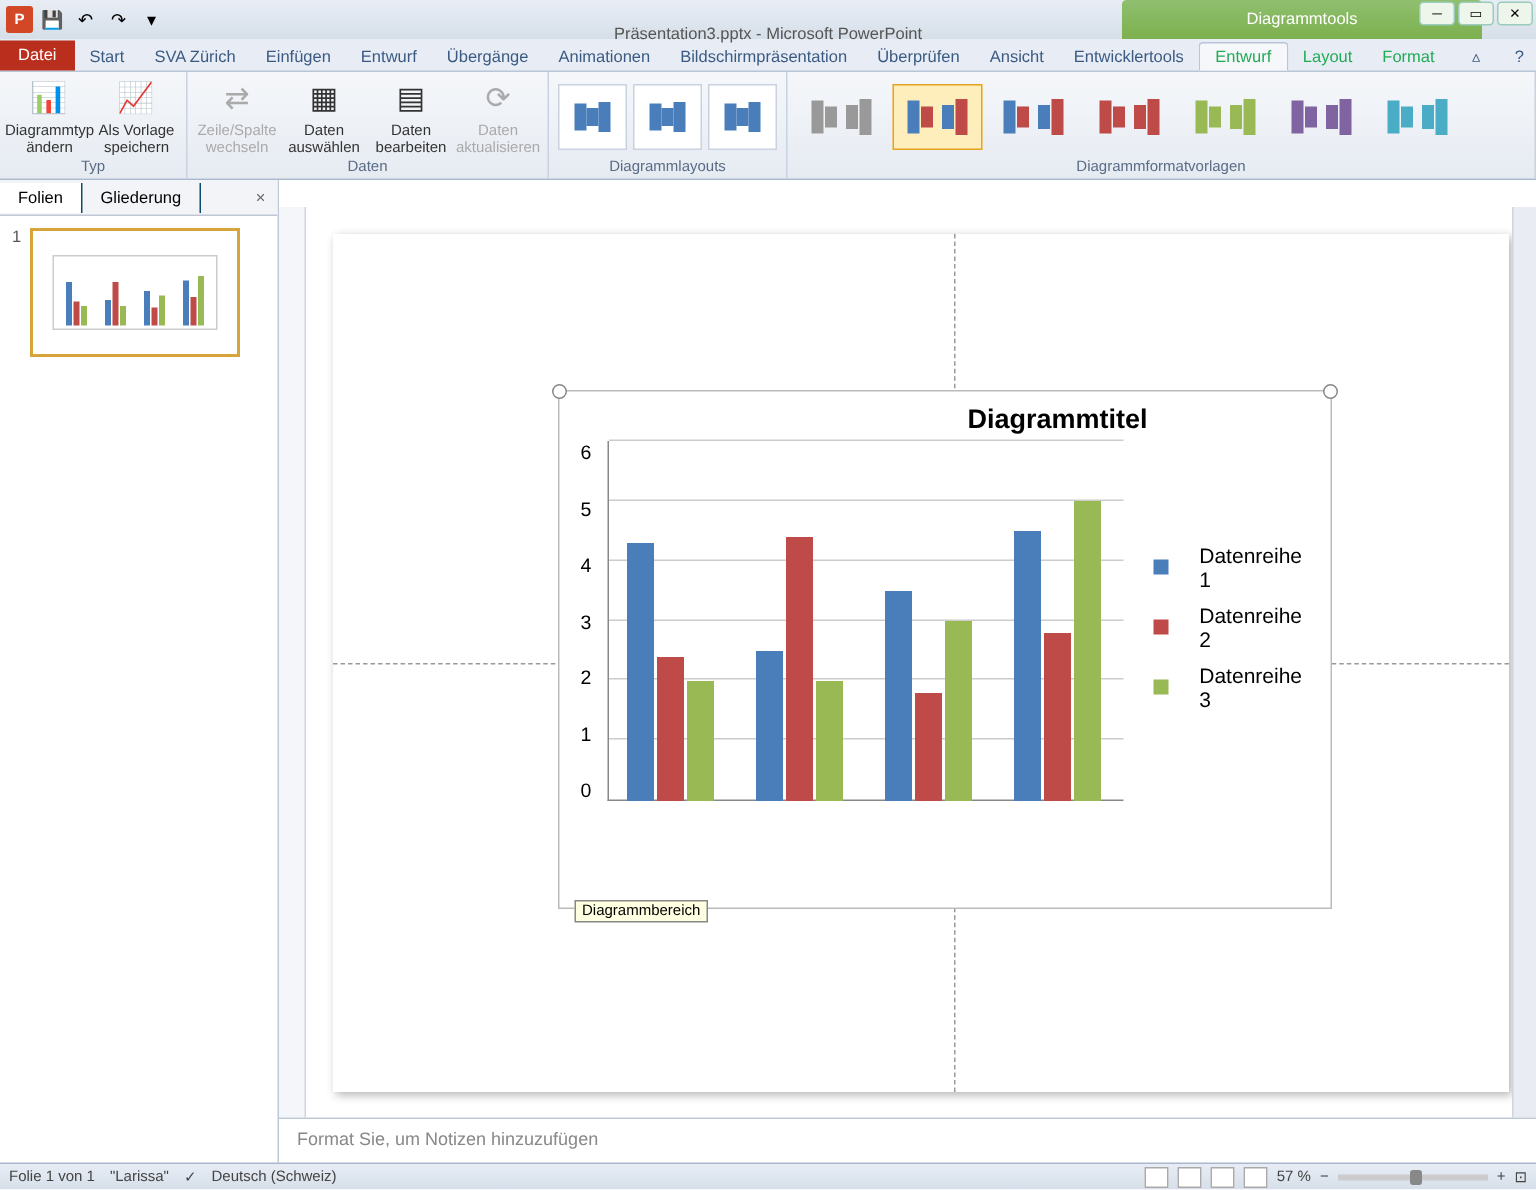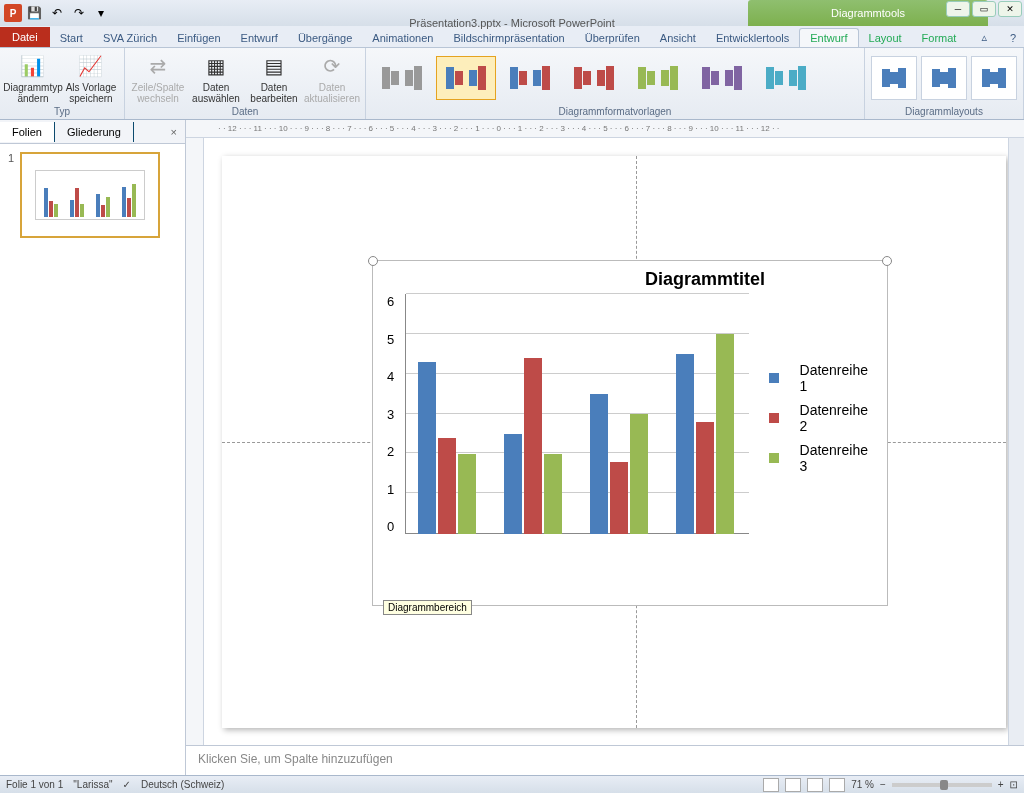--- a/index.html
+++ b/index.html
@@ -167,93 +167,93 @@
 bearbeiten</span>
         </div>
       <div class="bigbtn disabled">
           <div class="ico">⟳</div>
           <span style="white-space:pre-line">Daten
 aktualisieren</span>
         </div>
     </div>
     <div class="rgroup-label">Daten</div>
   </div>
-  <div class="rgroup" style="flex:1">
-    <div class="rgroup-body" id="style-gallery">
-        <div class="style-opt">
-          <span class="sbar c-gray" style="height:22px"></span>
-          <span class="sbar c-gray" style="height:14px"></span>
-          <span style="width:4px"></span>
-          <span class="sbar c-gray" style="height:16px"></span>
-          <span class="sbar c-gray" style="height:24px"></span>
-        </div>
-        <div class="style-opt sel">
-          <span class="sbar c-blue" style="height:22px"></span>
-          <span class="sbar c-red" style="height:14px"></span>
-          <span style="width:4px"></span>
-          <span class="sbar c-blue" style="height:16px"></span>
-          <span class="sbar c-red" style="height:24px"></span>
-        </div>
-        <div class="style-opt">
-          <span class="sbar c-blue" style="height:22px"></span>
-          <span class="sbar c-red" style="height:14px"></span>
-          <span style="width:4px"></span>
-          <span class="sbar c-blue" style="height:16px"></span>
-          <span class="sbar c-red" style="height:24px"></span>
-        </div>
-        <div class="style-opt">
-          <span class="sbar c-red" style="height:22px"></span>
-          <span class="sbar c-red" style="height:14px"></span>
-          <span style="width:4px"></span>
-          <span class="sbar c-red" style="height:16px"></span>
-          <span class="sbar c-red" style="height:24px"></span>
-        </div>
-        <div class="style-opt">
-          <span class="sbar c-green" style="height:22px"></span>
-          <span class="sbar c-green" style="height:14px"></span>
-          <span style="width:4px"></span>
-          <span class="sbar c-green" style="height:16px"></span>
-          <span class="sbar c-green" style="height:24px"></span>
-        </div>
-        <div class="style-opt">
-          <span class="sbar c-purple" style="height:22px"></span>
-          <span class="sbar c-purple" style="height:14px"></span>
-          <span style="width:4px"></span>
-          <span class="sbar c-purple" style="height:16px"></span>
-          <span class="sbar c-purple" style="height:24px"></span>
-        </div>
-        <div class="style-opt">
-          <span class="sbar c-cyan" style="height:22px"></span>
-          <span class="sbar c-cyan" style="height:14px"></span>
-          <span style="width:4px"></span>
-          <span class="sbar c-cyan" style="height:16px"></span>
-          <span class="sbar c-cyan" style="height:24px"></span>
-        </div>
-      </div>
-    <div class="rgroup-label">Diagrammformatvorlagen</div>
-  </div>
   <div class="rgroup">
     <div class="rgroup-body" id="layout-gallery">
         <div class="layout-opt">
           <span class="sbar c-blue" style="height:18px"></span>
           <span class="sbar c-blue" style="height:12px"></span>
           <span class="sbar c-blue" style="height:20px"></span>
         </div>
         <div class="layout-opt">
           <span class="sbar c-blue" style="height:18px"></span>
           <span class="sbar c-blue" style="height:12px"></span>
           <span class="sbar c-blue" style="height:20px"></span>
         </div>
         <div class="layout-opt">
           <span class="sbar c-blue" style="height:18px"></span>
           <span class="sbar c-blue" style="height:12px"></span>
           <span class="sbar c-blue" style="height:20px"></span>
         </div>
       </div>
     <div class="rgroup-label">Diagrammlayouts</div>
+  </div>
+  <div class="rgroup" style="flex:1">
+    <div class="rgroup-body" id="style-gallery">
+        <div class="style-opt">
+          <span class="sbar c-gray" style="height:22px"></span>
+          <span class="sbar c-gray" style="height:14px"></span>
+          <span style="width:4px"></span>
+          <span class="sbar c-gray" style="height:16px"></span>
+          <span class="sbar c-gray" style="height:24px"></span>
+        </div>
+        <div class="style-opt sel">
+          <span class="sbar c-blue" style="height:22px"></span>
+          <span class="sbar c-red" style="height:14px"></span>
+          <span style="width:4px"></span>
+          <span class="sbar c-blue" style="height:16px"></span>
+          <span class="sbar c-red" style="height:24px"></span>
+        </div>
+        <div class="style-opt">
+          <span class="sbar c-blue" style="height:22px"></span>
+          <span class="sbar c-red" style="height:14px"></span>
+          <span style="width:4px"></span>
+          <span class="sbar c-blue" style="height:16px"></span>
+          <span class="sbar c-red" style="height:24px"></span>
+        </div>
+        <div class="style-opt">
+          <span class="sbar c-red" style="height:22px"></span>
+          <span class="sbar c-red" style="height:14px"></span>
+          <span style="width:4px"></span>
+          <span class="sbar c-red" style="height:16px"></span>
+          <span class="sbar c-red" style="height:24px"></span>
+        </div>
+        <div class="style-opt">
+          <span class="sbar c-green" style="height:22px"></span>
+          <span class="sbar c-green" style="height:14px"></span>
+          <span style="width:4px"></span>
+          <span class="sbar c-green" style="height:16px"></span>
+          <span class="sbar c-green" style="height:24px"></span>
+        </div>
+        <div class="style-opt">
+          <span class="sbar c-purple" style="height:22px"></span>
+          <span class="sbar c-purple" style="height:14px"></span>
+          <span style="width:4px"></span>
+          <span class="sbar c-purple" style="height:16px"></span>
+          <span class="sbar c-purple" style="height:24px"></span>
+        </div>
+        <div class="style-opt">
+          <span class="sbar c-cyan" style="height:22px"></span>
+          <span class="sbar c-cyan" style="height:14px"></span>
+          <span style="width:4px"></span>
+          <span class="sbar c-cyan" style="height:16px"></span>
+          <span class="sbar c-cyan" style="height:24px"></span>
+        </div>
+      </div>
+    <div class="rgroup-label">Diagrammformatvorlagen</div>
   </div>
 </div>
 
 <div class="leftpanel">
   <div class="panel-tabs">
     <div class="panel-tab active">Folien</div>
     <div class="panel-tab">Gliederung</div>
     <div class="panel-close">×</div>
   </div>
   <div class="thumb-area">
@@ -281,21 +281,20 @@
               <div style="width: 4px; background: rgb(190, 75, 72); height: 18.6667px;"></div>
               <div style="width: 4px; background: rgb(152, 185, 84); height: 33.3333px;"></div>
             </div>
           </div>
       </div>
     </div>
   </div>
 </div>
 
 <div class="editarea">
-  <div class="hruler">· · 12 · · · 11 · · · 10 · · · 9 · · · 8 · · · 7 · · · 6 · · · 5 · · · 4 · · · 3 · · · 2 · · · 1 · · · 0 · · · 1 · · · 2 · · · 3 · · · 4 · · · 5 · · · 6 · · · 7 · · · 8 · · · 9 · · · 10 · · · 11 · · · 12 · ·</div>
   <div class="vruler"></div>
   <div class="canvas">
     <div class="slide">
       <div class="guides-h"></div>
       <div class="guides-v"></div>
       <div class="chartbox">
         <div class="chart-title">Diagrammtitel</div>
         <div class="chart-body">
           <div class="plot">
             <div class="yaxis" id="yaxis">
@@ -353,33 +352,33 @@
               </div>
             </div>
         </div>
         <div class="tooltip">Diagrammbereich</div>
       </div>
     </div>
   </div>
   <div class="scrollbar-v"></div>
 </div>
 
-<div class="notes">Klicken Sie, um Spalte hinzuzufügen</div>
+<div class="notes">Format Sie, um Notizen hinzuzufügen</div>
 
 <div class="statusbar">
   <span>Folie 1 von 1</span>
   <span>"Larissa"</span>
   <span>✓</span>
   <span>Deutsch (Schweiz)</span>
   <div class="status-right">
     <div class="viewbtn"></div>
     <div class="viewbtn"></div>
     <div class="viewbtn"></div>
     <div class="viewbtn"></div>
-    <span>71 %</span>
+    <span>57 %</span>
     <span>−</span>
     <div class="zoom-slider">
         <div class="zoom-thumb"></div>
       </div>
     <span>+</span>
     <span>⊡</span>
   </div>
 </div>
 
 </body></html>

